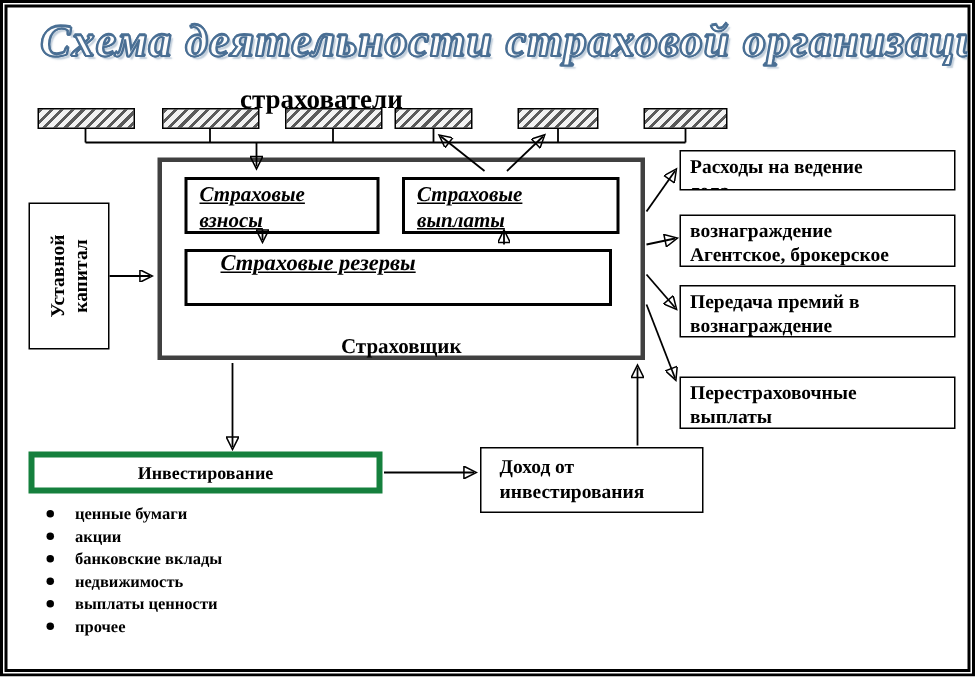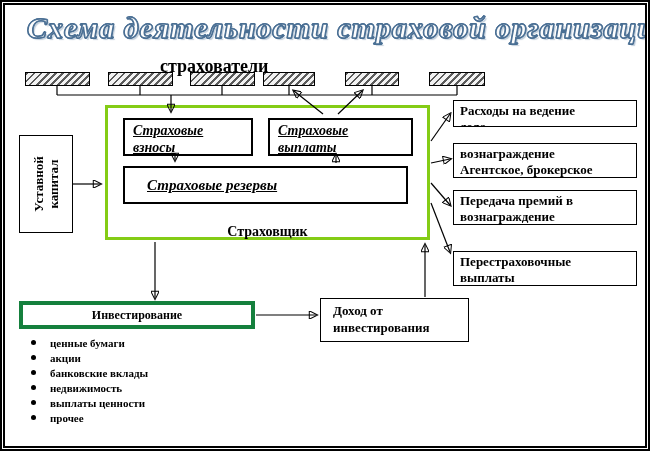--- a/index.html
+++ b/index.html
@@ -20,27 +20,27 @@
   .hatch{
     position:absolute;top:67px;height:14px;border:1px solid #000;box-sizing:border-box;
     background:repeating-linear-gradient(135deg,#5a5a5a 0 2px,#f2f2f2 2px 5px);
   }
   .capital-box{
     position:absolute;left:14px;top:130px;width:54px;height:98px;border:1px solid #000;
     box-sizing:border-box;display:flex;align-items:center;justify-content:center;background:#fff;
   }
   .capital-inner{transform:rotate(-90deg);font-weight:bold;font-size:13px;line-height:15px;text-align:center;white-space:nowrap;}
   .insurer-box{
-    position:absolute;left:100px;top:100px;width:325px;height:135px;border:3px solid #84cc16;
+    position:absolute;left:100px;top:100px;width:325px;height:135px;border:3px solid #404040;
     box-sizing:border-box;background:#fff;
   }
   .inner-box{position:absolute;border:2px solid #000;box-sizing:border-box;background:#fff;overflow:hidden;}
   .premiums{left:15px;top:10px;width:130px;height:38px;padding:2px 0 0 8px;}
   .payouts{left:160px;top:10px;width:145px;height:38px;padding:2px 0 0 8px;}
-  .reserves{left:15px;top:58px;width:285px;height:38px;display:flex;align-items:center;padding-left:22px;}
+  .reserves{left:15px;top:58px;width:285px;height:38px;display:flex;padding-left:22px;}
   .inner-box .lbl{font-weight:bold;font-style:italic;font-size:14px;line-height:17px;text-decoration:underline;display:block;}
   .reserves .lbl{font-size:15px;}
   .insurer-label{position:absolute;left:0;top:116px;width:100%;text-align:center;font-weight:bold;font-size:14px;}
   .right-box{
     position:absolute;left:448px;width:184px;border:1px solid #000;box-sizing:border-box;
     background:#fff;overflow:hidden;padding:2px 6px;font-weight:bold;font-size:13px;line-height:16px;
   }
   .rb1{top:95px;height:27px;}
   .rb2{top:138px;height:35px;}
   .rb3{top:185px;height:35px;}

